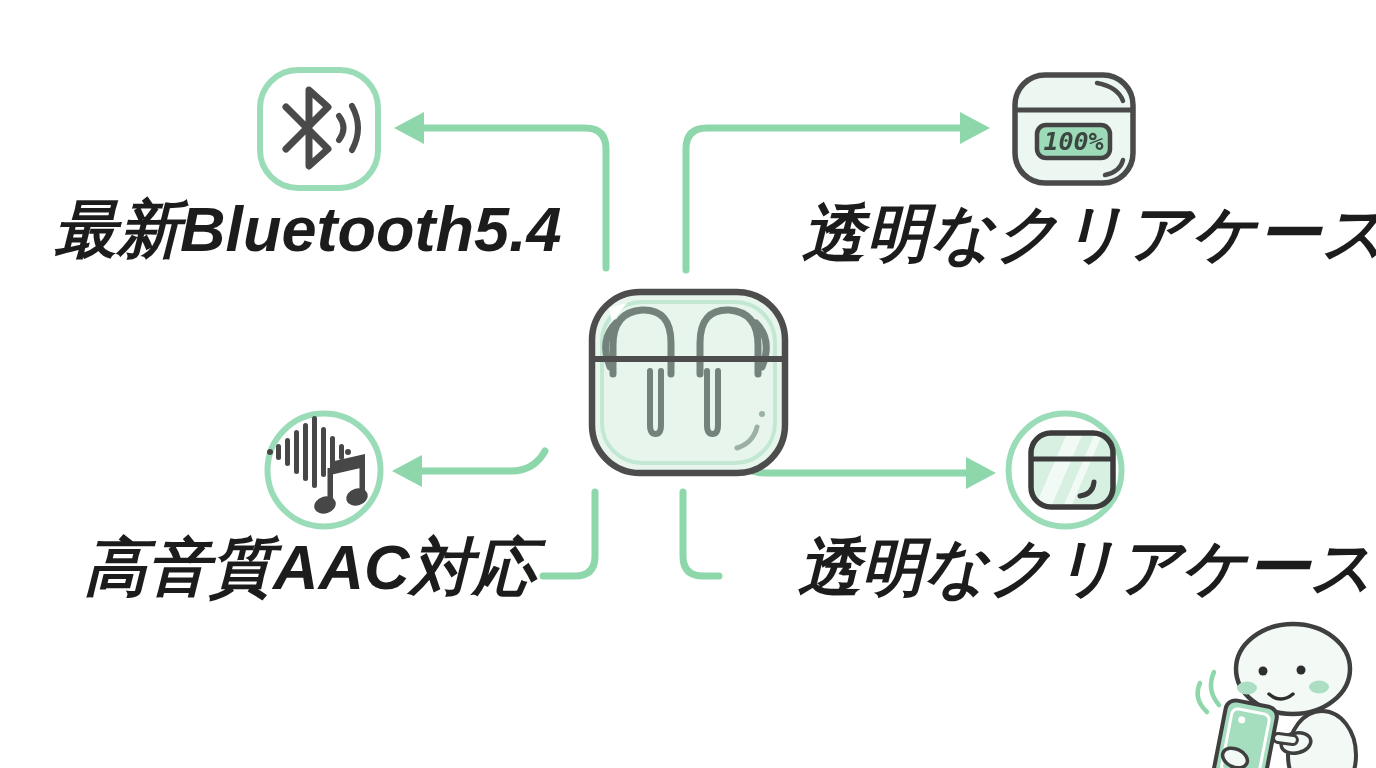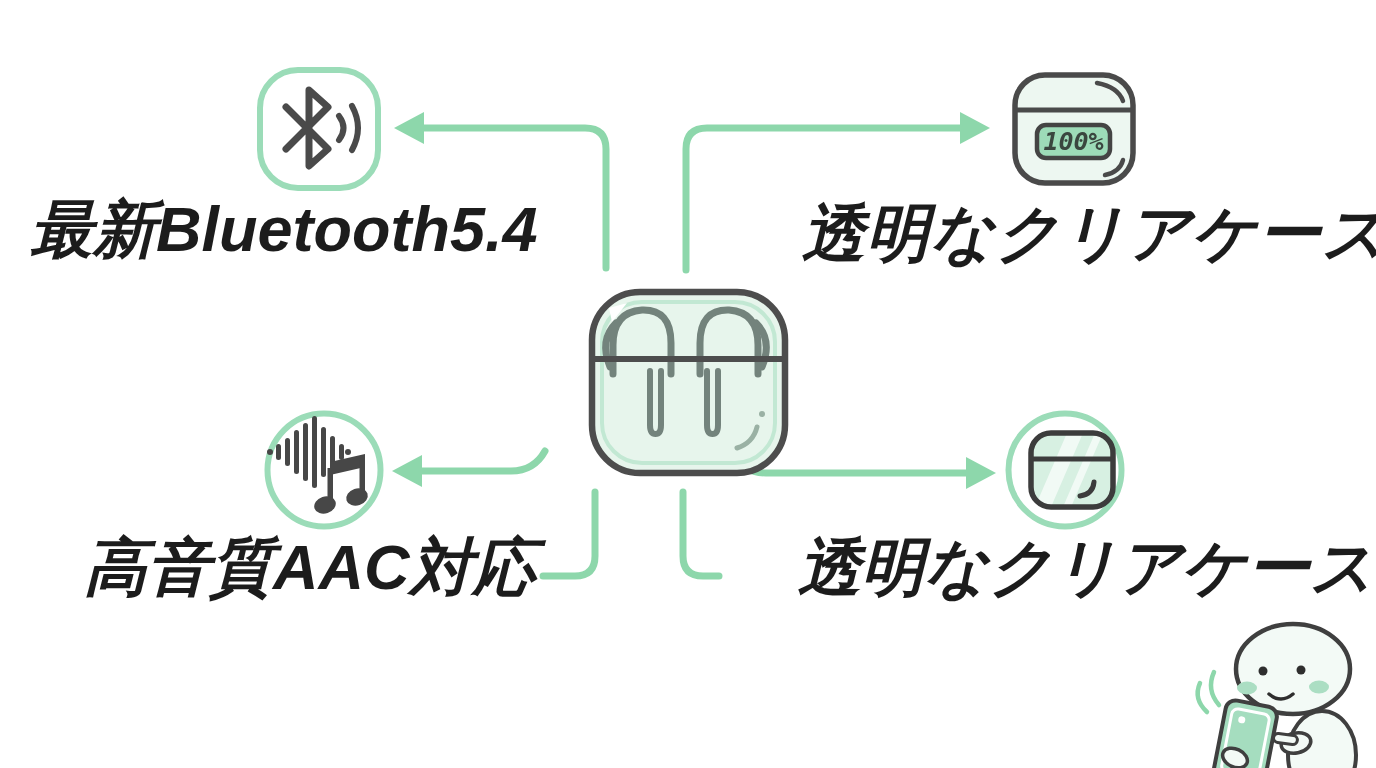--- a/index.html
+++ b/index.html
@@ -102,21 +102,21 @@
       <path d="M 65 86 L 65 140 Q 65 149 70.5 149 Q 76 149 76 140 L 76 86" stroke-width="6"></path>
       <path d="M 177 82 Q 188 55 171 38"></path>
       <path d="M 115 89 L 115 58 Q 115 24 144 25 Q 173 27 173 60 L 173 89"></path>
       <path d="M 122 86 L 122 140 Q 122 149 127.5 149 Q 133 149 133 140 L 133 86" stroke-width="6"></path>
     </g>
     <line x1="7" y1="74" x2="200" y2="74" stroke="#4d4d4d" stroke-width="6"></line>
     <path d="M 152 163 Q 168 158 172 142" fill="none" stroke="#9ab1a4" stroke-width="5" stroke-linecap="round"></path>
     <circle cx="177" cy="129" r="3" fill="#9ab1a4"></circle>
   </svg>
 
-  <div class="feature-label" style="left:30px;top:196px">最新Bluetooth5.4</div>
+  <div class="feature-label" style="left:54px;top:196px">最新Bluetooth5.4</div>
   <div class="feature-label" style="left:802px;top:200px;letter-spacing:1px">透明なクリアケース</div>
   <div class="feature-label" style="left:84px;top:534px">高音質AAC対応</div>
   <div class="feature-label" style="left:798px;top:534px">透明なクリアケース</div>
 
   <svg class="abs" style="left:1180px;top:600px" width="196" height="168" viewBox="0 0 196 168">
     <g fill="none" stroke="#8dd7ab" stroke-width="4.5" stroke-linecap="round">
       <path d="M 27 112 Q 13 99 20 83"></path>
       <path d="M 39 105 Q 26 90 34 72"></path>
     </g>
     <ellipse cx="142" cy="155" rx="34" ry="44" fill="#f3faf6" stroke="#3f3f3f" stroke-width="4"></ellipse>

